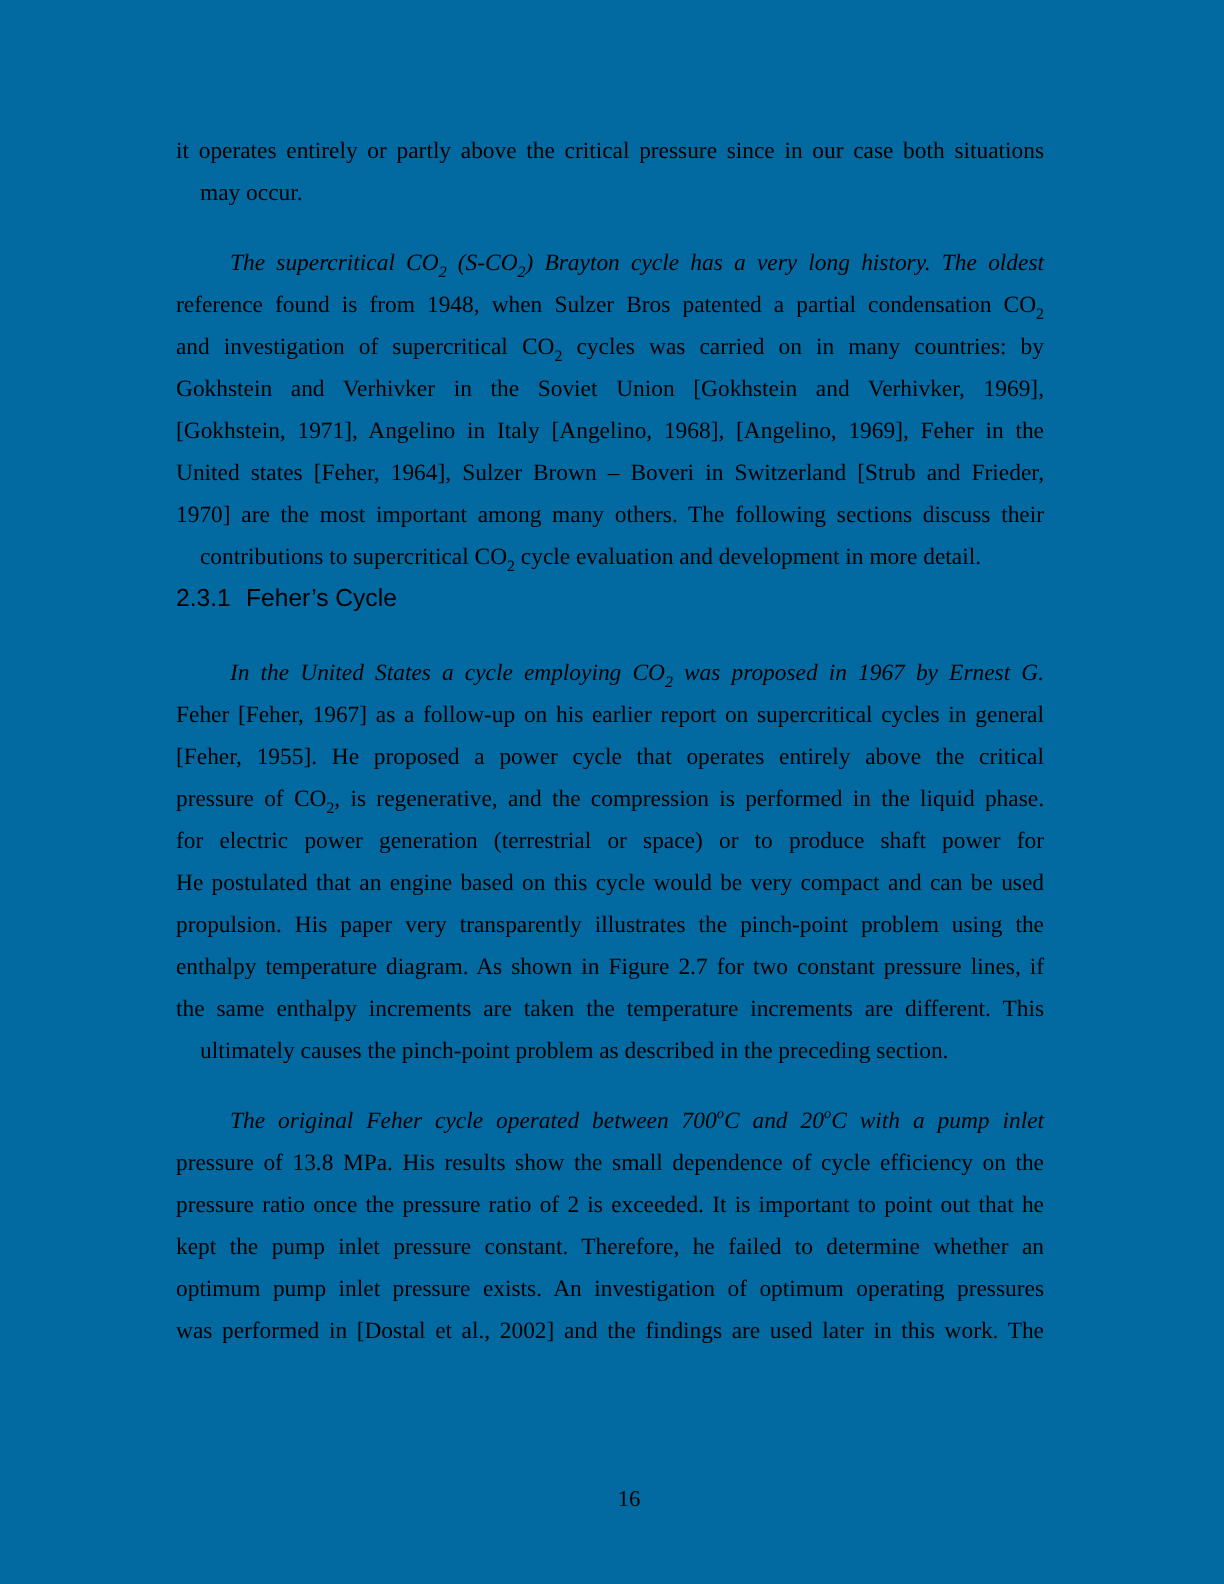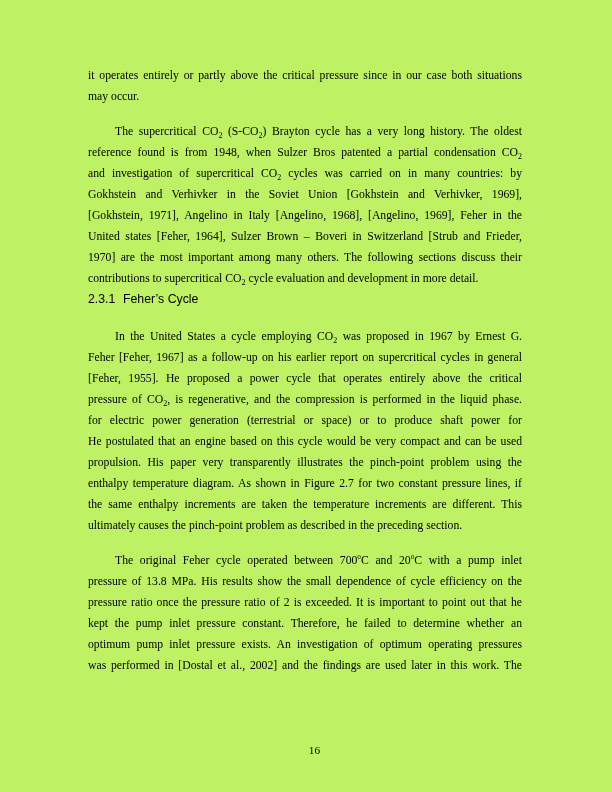--- a/index.html
+++ b/index.html
@@ -4,21 +4,21 @@
 <style>
   html, body {
     margin: 0;
     padding: 0;
     background: #ffffff;
   }
   .page {
     position: relative;
     width: 612px;
     height: 792px;
-    background: #bef264;
+    background: #0369a1;
     color: #000000;
     font-family: "Liberation Serif", "DejaVu Serif", serif;
     overflow: hidden;
   }
   .text-column {
     position: absolute;
     left: 88px;
     top: 65px;
     width: 434px;
   }
@@ -30,23 +30,25 @@
   }
   .line {
     font-size: 11.7px;
     line-height: 21px;
     text-align: justify;
     text-align-last: justify;
     white-space: normal;
   }
   .line-indent {
     text-indent: 27px;
+    font-style: italic;
   }
   .line-last {
     text-align-last: left;
+    margin-left: 12px;
   }
   sub {
     font-size: 0.68em;
     line-height: 0;
   }
   sup {
     font-size: 0.62em;
     line-height: 0;
     vertical-align: super;
   }

